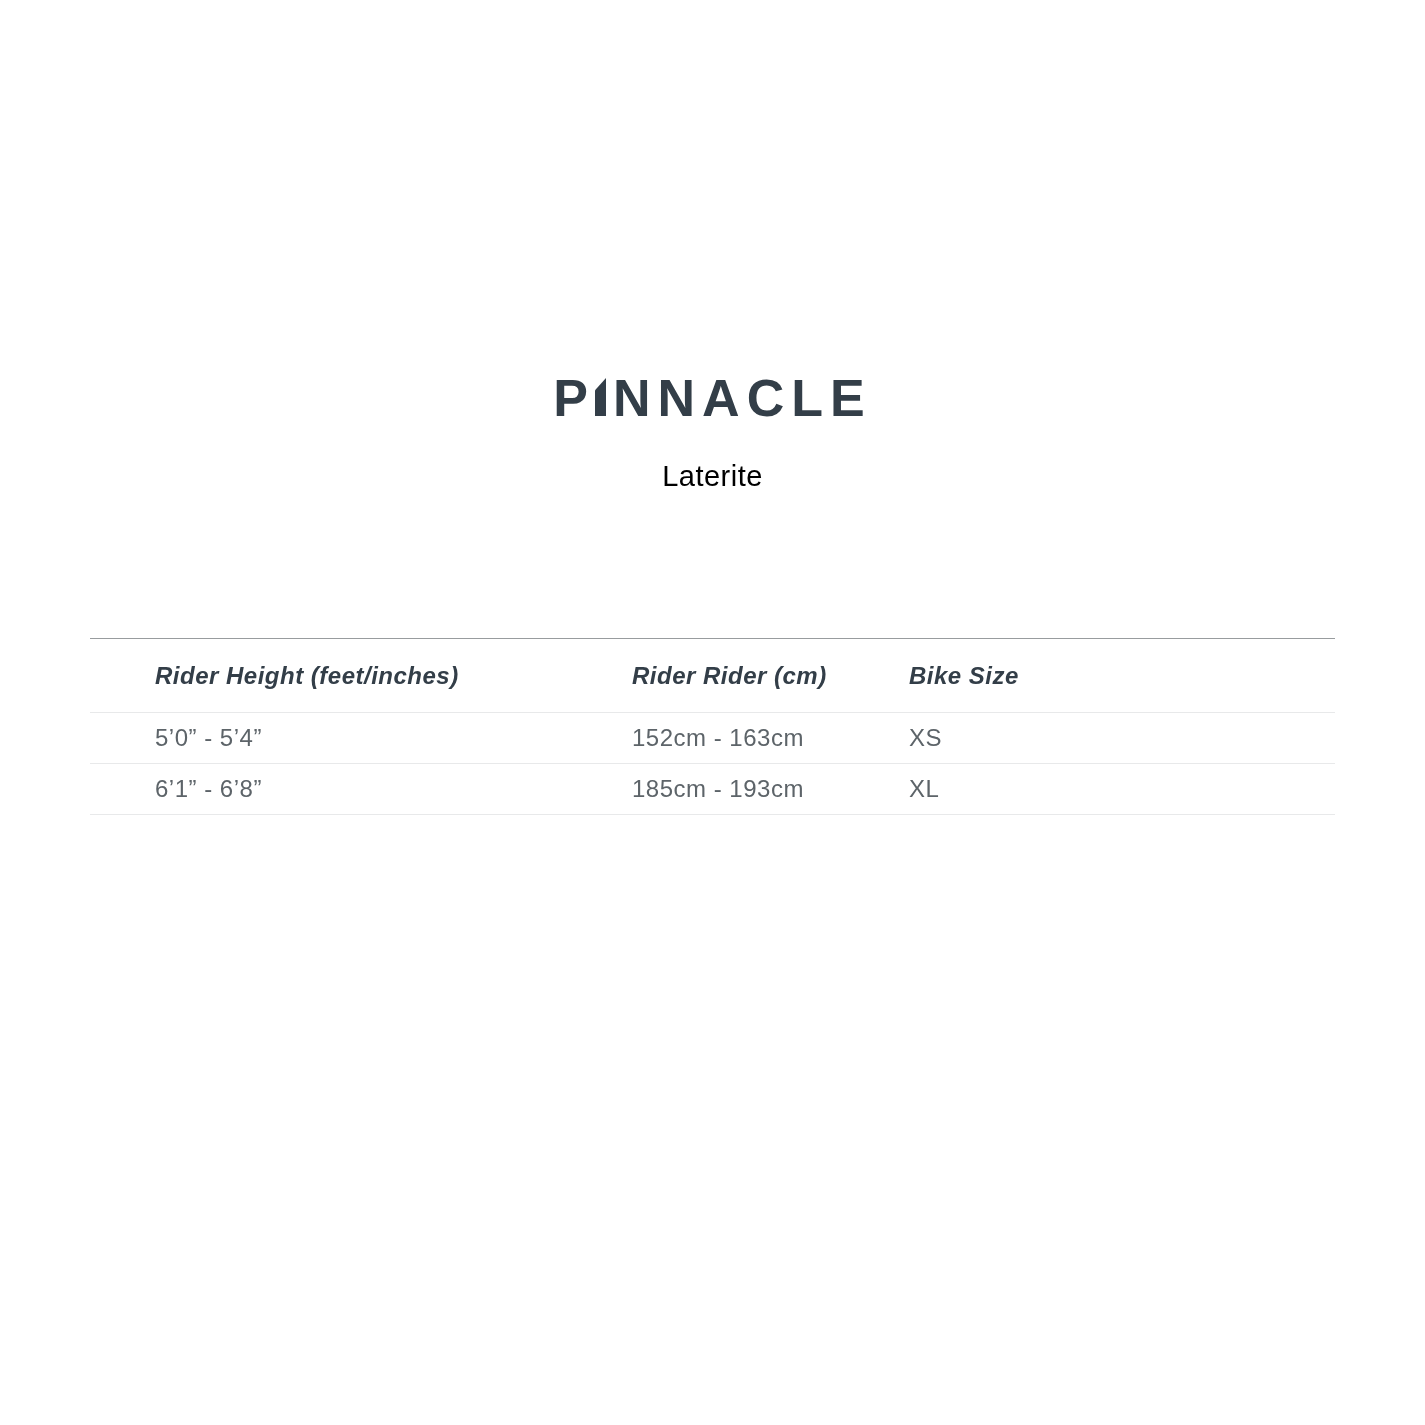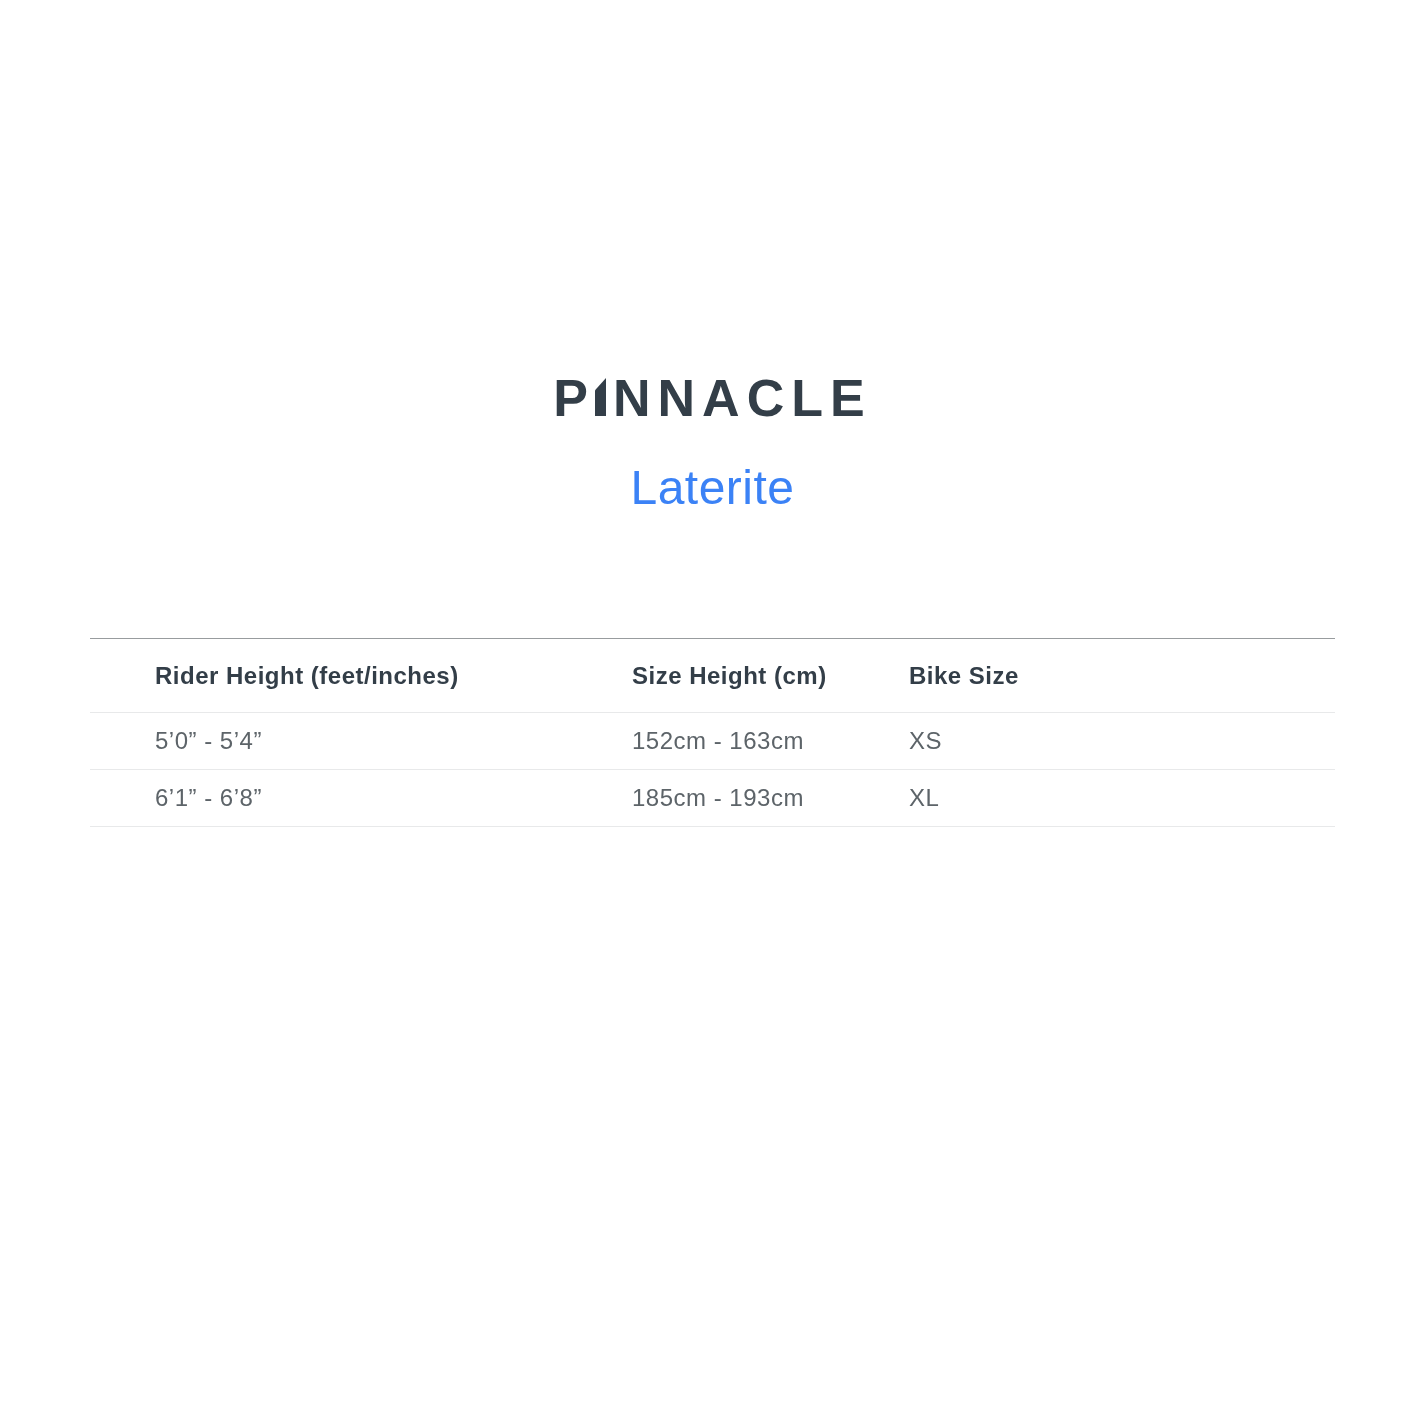--- a/index.html
+++ b/index.html
@@ -32,45 +32,45 @@
     display: inline-block;
     width: 11px;
     height: 38px;
     background: #333e48;
     clip-path: polygon(0 32%, 100% 0, 100% 100%, 0 100%);
     margin-right: 7px;
     vertical-align: baseline;
   }
   .model {
     margin-top: 36px;
-    font-size: 48px;
+    font-size: 29px;
     font-weight: 400;
-    color: #3b82f6;
+    color: #000000;
     letter-spacing: 0.5px;
   }
 
   
   .size-table-wrap {
     position: absolute;
     top: 638px;
     left: 90px;
     width: 1245px;
   }
   table.size-table {
     width: 100%;
     border-collapse: collapse;
     table-layout: fixed;
     border-top: 1.5px solid #989c9e;
     border-bottom: 1px solid #e8e9ea;
   }
   col.c1 { width: 477px; }
   col.c2 { width: 342px; }
   col.c3 { width: 426px; }
-  thead tr { height: 74px; }
-  tbody tr { height: 57px; }
+  thead tr { height: 74px; font-style: italic; }
+  tbody tr { height: 51px; }
   tr { border-bottom: 1px solid #e8e9ea; }
   th {
     font-size: 24px;
     font-weight: 700;
     color: #333e48;
     text-align: left;
     padding-left: 65px;
     letter-spacing: 0.5px;
     vertical-align: middle;
     white-space: nowrap;
@@ -100,21 +100,21 @@
 <div class="size-table-wrap">
   <table class="size-table">
     <colgroup>
       <col class="c1">
         <col class="c2">
         <col class="c3">
     </colgroup>
     <thead>
       <tr>
         <th>Rider Height (feet/inches)</th>
-        <th>Size Height (cm)</th>
+        <th>Rider Rider (cm)</th>
         <th class="col-size">Bike Size</th>
       </tr>
     </thead>
     <tbody>
       <tr>
         <td>5’0” - 5’4”</td>
         <td>152cm - 163cm</td>
         <td class="col-size">XS</td>
       </tr>
       <tr>

